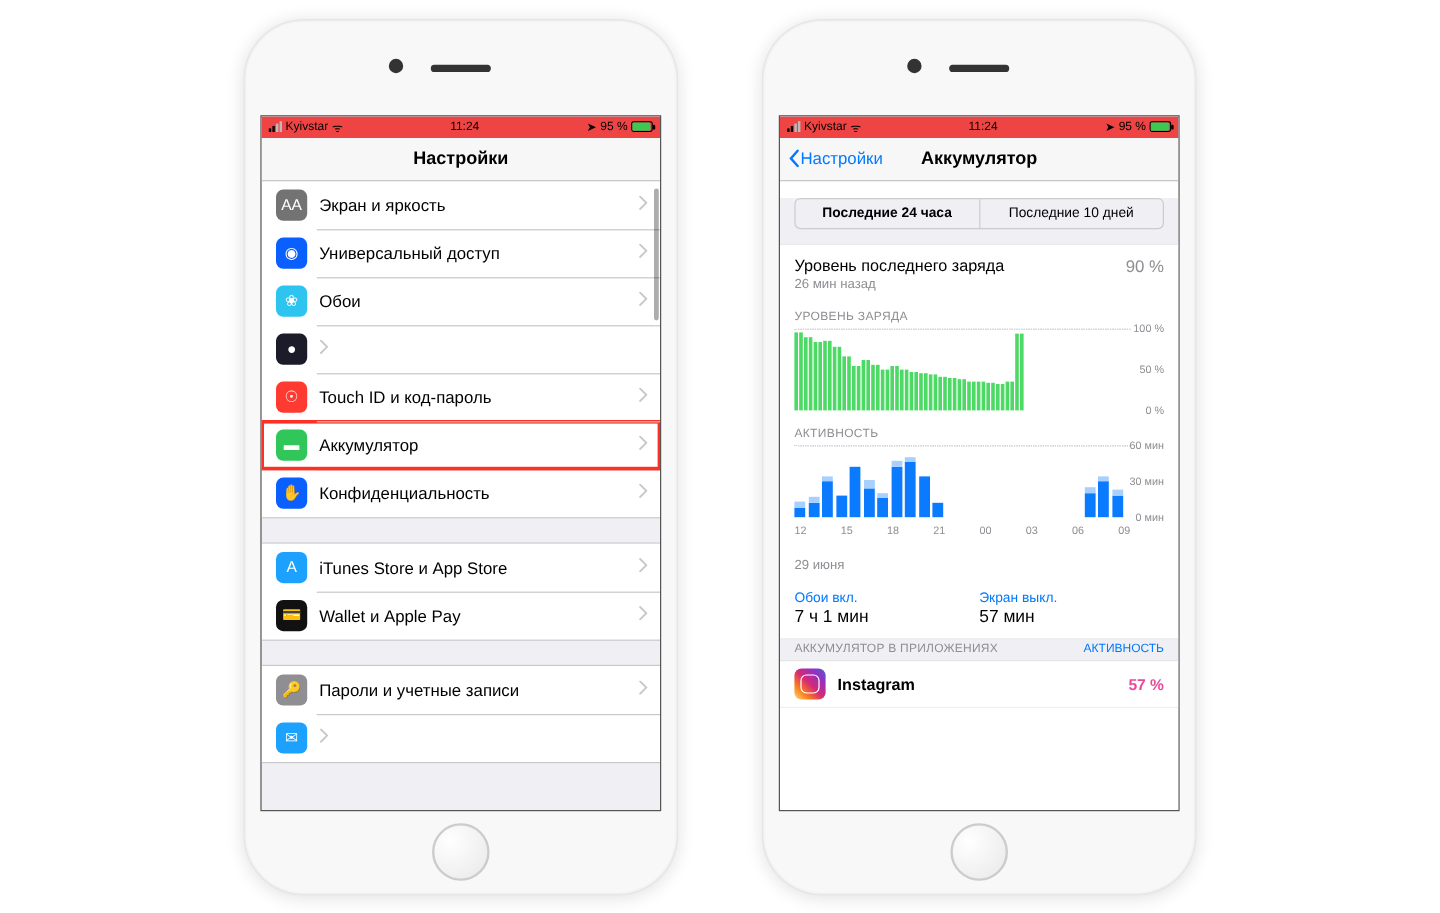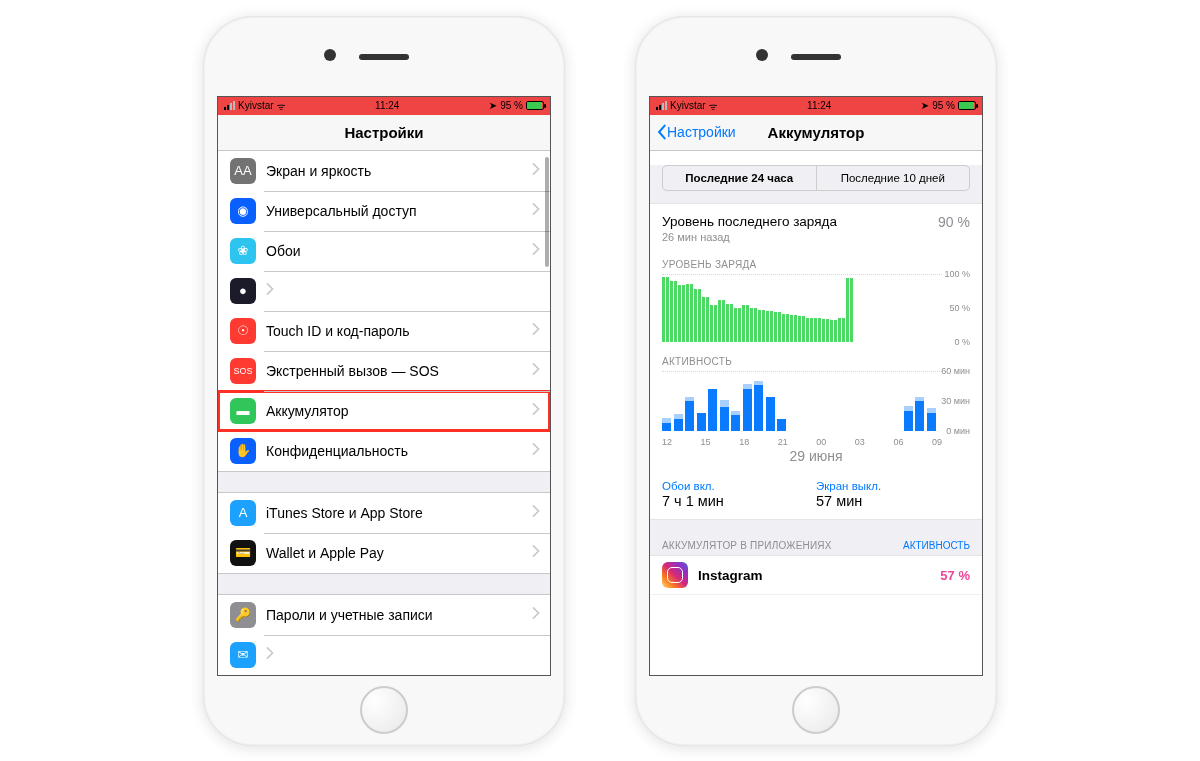--- a/index.html
+++ b/index.html
@@ -52,26 +52,26 @@
 .chart { position:relative; height:68px; margin-bottom:6px; }
 .chart .grid { position:absolute; left:0; right:28px; }
 .chart .gl { position:absolute; left:0; right:0; height:1px; border-top:1px dotted #d8d8dc; }
 .chart .ylab { position:absolute; right:0; font-size:9px; color:#8e8e93; transform:translateY(-50%); }
 .chart .bars { position:absolute; left:0; right:28px; bottom:0; height:100%; display:flex; align-items:flex-end; gap:1px; }
 .chart .bars span { width:3px; display:block; }
 .chart.green .bars span { background:#4cd964; }
 .chart.blue .bars span { background:#0a7aff; position:relative; }
 .chart.blue .bars span i { position:absolute; bottom:100%; left:0; right:0; background:#a8d0ff; }
 .xaxis { display:flex; justify-content:space-between; font-size:9px; color:#8e8e93; margin:2px 28px 0 0; }
-.xaxis2 { text-align:center; font-size:14px; color:#8e8e93; margin-top:1px; }
+.xaxis2 { font-size:11px; color:#8e8e93; margin-top:18px; }
 .usagepair { display:flex; margin-top:16px; }
 .usagepair > div { flex:1; }
 .usagepair .ul { font-size:11.5px; color:#007aff; }
 .usagepair .uv { font-size:14.5px; color:#000; margin-top:1px; }
-.appshead { display:flex; justify-content:space-between; align-items:center; padding:20px 12px 4px; font-size:10px; color:#8e8e93; letter-spacing:.2px; }
+.appshead { display:flex; justify-content:space-between; align-items:center; padding:2px 12px 4px; font-size:10px; color:#8e8e93; letter-spacing:.2px; }
 .appshead .act { color:#007aff; letter-spacing:0; }
 .applist { background:#fff; border-top:1px solid #e5e5e8; }
 .applist .arow { display:flex; align-items:center; height:38px; padding:0 12px;font-weight:bold; }
 .applist .aicon { width:26px; height:26px; border-radius:6px; background:linear-gradient(45deg,#feda75,#fa7e1e,#d62976,#962fbf,#4f5bd5); margin-right:10px; display:flex; align-items:center; justify-content:center; }
 .applist .aicon::after { content:""; width:14px; height:14px; border:1.8px solid #fff; border-radius:5px; }
 .applist .aval { color:#ec4899; font-size:13px; }
 .scrollbar { position:absolute; right:1px; top:60px; width:4px; height:110px; background:rgba(0,0,0,.32); border-radius:2px; }
 </style>
 </head>
 <body>
@@ -126,27 +126,20 @@
           </div>
           <div class="row">
             <div class="icon" style="background:#1b1b2a;font-size:13px">●</div>
             <div class="chev"><svg viewBox="0 0 8 14">
                 <path d="M1 1 L7 7 L1 13" stroke="#c7c7cc" stroke-width="1.8" fill="none" stroke-linecap="round"></path>
               </svg></div>
           </div>
           <div class="row">
             <div class="icon" style="background:#ff3a30;font-size:13px">☉</div>
             <div class="label">Touch ID и код-пароль</div>
-            <div class="chev"><svg viewBox="0 0 8 14">
-                <path d="M1 1 L7 7 L1 13" stroke="#c7c7cc" stroke-width="1.8" fill="none" stroke-linecap="round"></path>
-              </svg></div>
-          </div>
-          <div class="row">
-            <div class="icon" style="background:#ff3a30;font-size:9px">SOS</div>
-            <div class="label">Экстренный вызов — SOS</div>
             <div class="chev"><svg viewBox="0 0 8 14">
                 <path d="M1 1 L7 7 L1 13" stroke="#c7c7cc" stroke-width="1.8" fill="none" stroke-linecap="round"></path>
               </svg></div>
           </div>
           <div class="row hilite">
             <div class="icon" style="background:#31c65a;font-size:13px">▬</div>
             <div class="label">Аккумулятор</div>
             <div class="chev"><svg viewBox="0 0 8 14">
                 <path d="M1 1 L7 7 L1 13" stroke="#c7c7cc" stroke-width="1.8" fill="none" stroke-linecap="round"></path>
               </svg></div>

